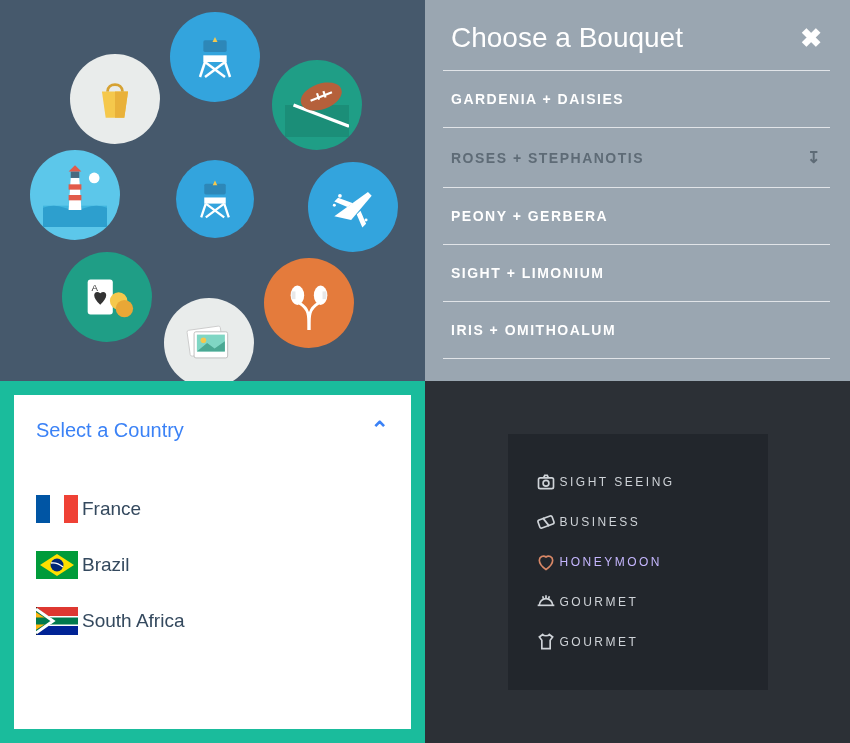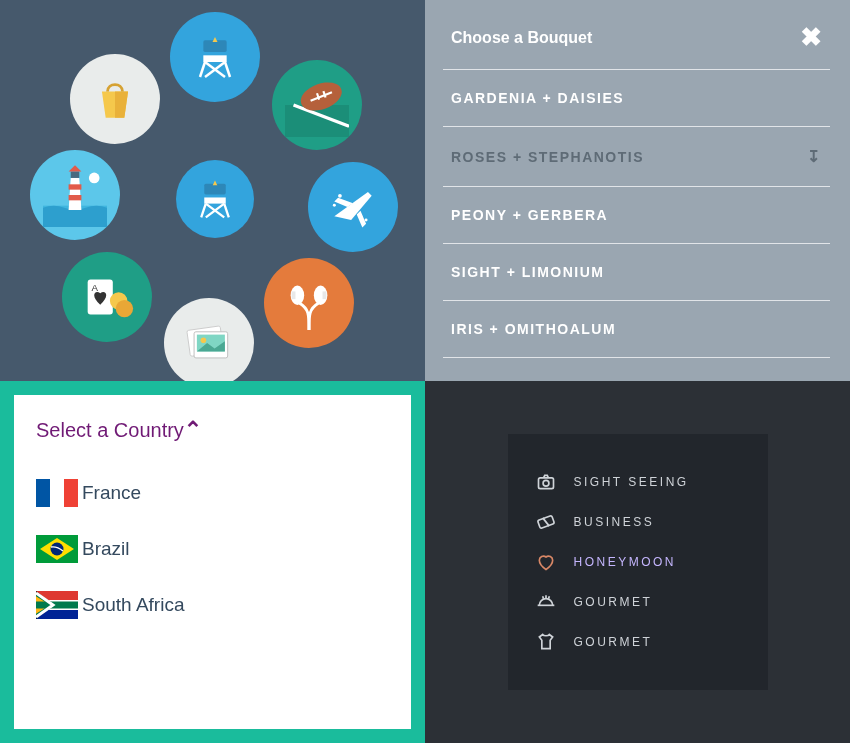--- a/index.html
+++ b/index.html
@@ -11,36 +11,36 @@
   .q3{background:#1abc9c;padding:14px;position:relative}
   .q4{background:#2c3036;display:flex;align-items:center;justify-content:center}
 
   
   .circle{position:absolute;width:84px;height:84px;border-radius:50%;display:flex;align-items:center;justify-content:center;overflow:hidden}
   .sm{width:78px;height:78px}
   .md{width:90px;height:90px}
 
   
   .bouquet-header{display:flex;align-items:center;justify-content:space-between;padding:0 8px 16px 8px;border-bottom:1px solid rgba(255,255,255,.7)}
-  .bouquet-header h2{font-size:16px;font-weight:700}
+  .bouquet-header h2{font-size:28px;font-weight:400}
   .close-x{font-size:26px;font-weight:700;cursor:pointer}
   .bouquet-item{padding:20px 8px;border-bottom:1px solid rgba(255,255,255,.7);font-size:14px;font-weight:700;letter-spacing:1.5px;cursor:pointer;display:flex;align-items:center;justify-content:space-between}
   .bouquet-item.dim{color:#5e6b76}
   .arrow-down{font-weight:900;font-size:16px;color:#5e6b76}
 
   
   .country-card{background:#fff;width:100%;height:100%;padding:22px 22px 10px 22px}
-  .country-header{display:flex;align-items:center;justify-content:flex-start;color:#701a75;font-size:20px;font-weight:400;margin-bottom:22px;cursor:pointer}
+  .country-header{display:flex;align-items:center;justify-content:space-between;color:#3b82f6;font-size:20px;font-weight:400;margin-bottom:38px;cursor:pointer}
   .country-header .chev{font-size:22px;font-weight:900}
   .country-item{display:flex;align-items:center;gap:4px;padding:14px 0;font-size:19px;color:#34495e;cursor:pointer}
   .flag{width:42px;height:28px;display:inline-block;position:relative;flex-shrink:0}
 
   
   .activity-card{background:#22262c;width:260px;padding:28px 28px}
-  .activity-item{display:flex;align-items:center;gap:18px;padding:10px 0;color:#cfd3d8;font-size:12px;letter-spacing:2.5px;cursor:pointer}
+  .activity-item{display:flex;align-items:center;gap:4px;padding:10px 0;color:#cfd3d8;font-size:12px;letter-spacing:2.5px;cursor:pointer}
   .activity-item.hl{color:#c4b5fd}
   .activity-item .ico{width:20px;height:20px;flex-shrink:0}
 </style>
 </head>
 <body>
 
 <div class="grid">
 
   <div class="q1">
 

